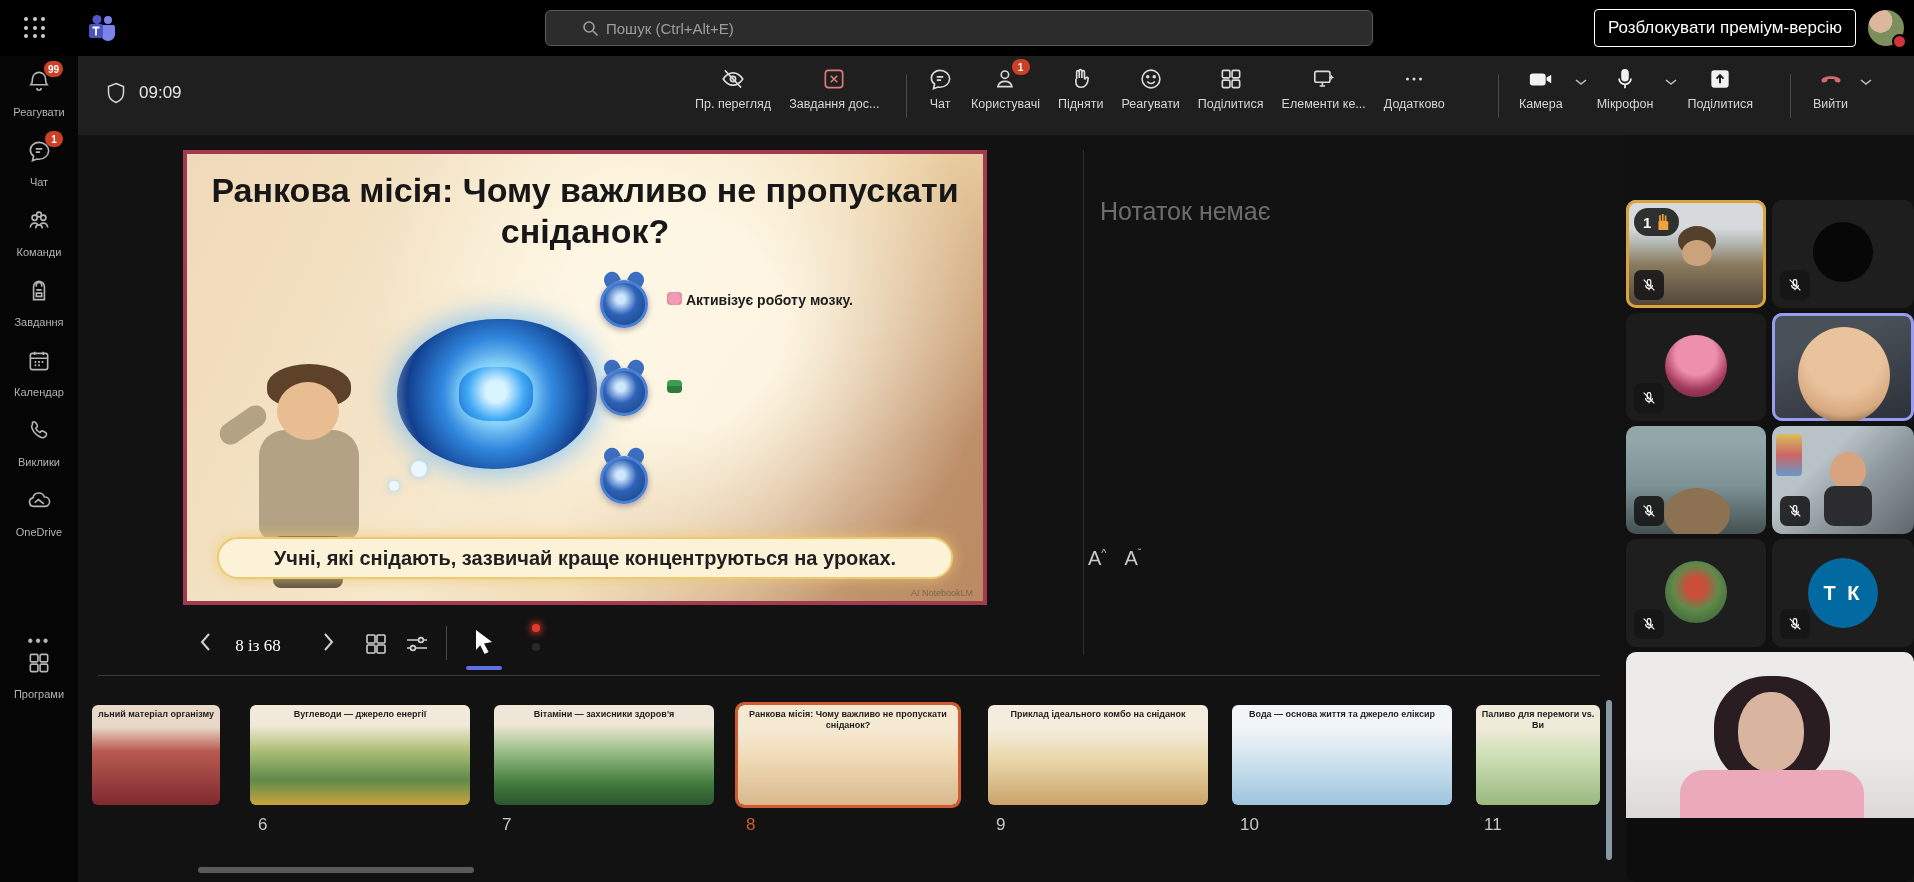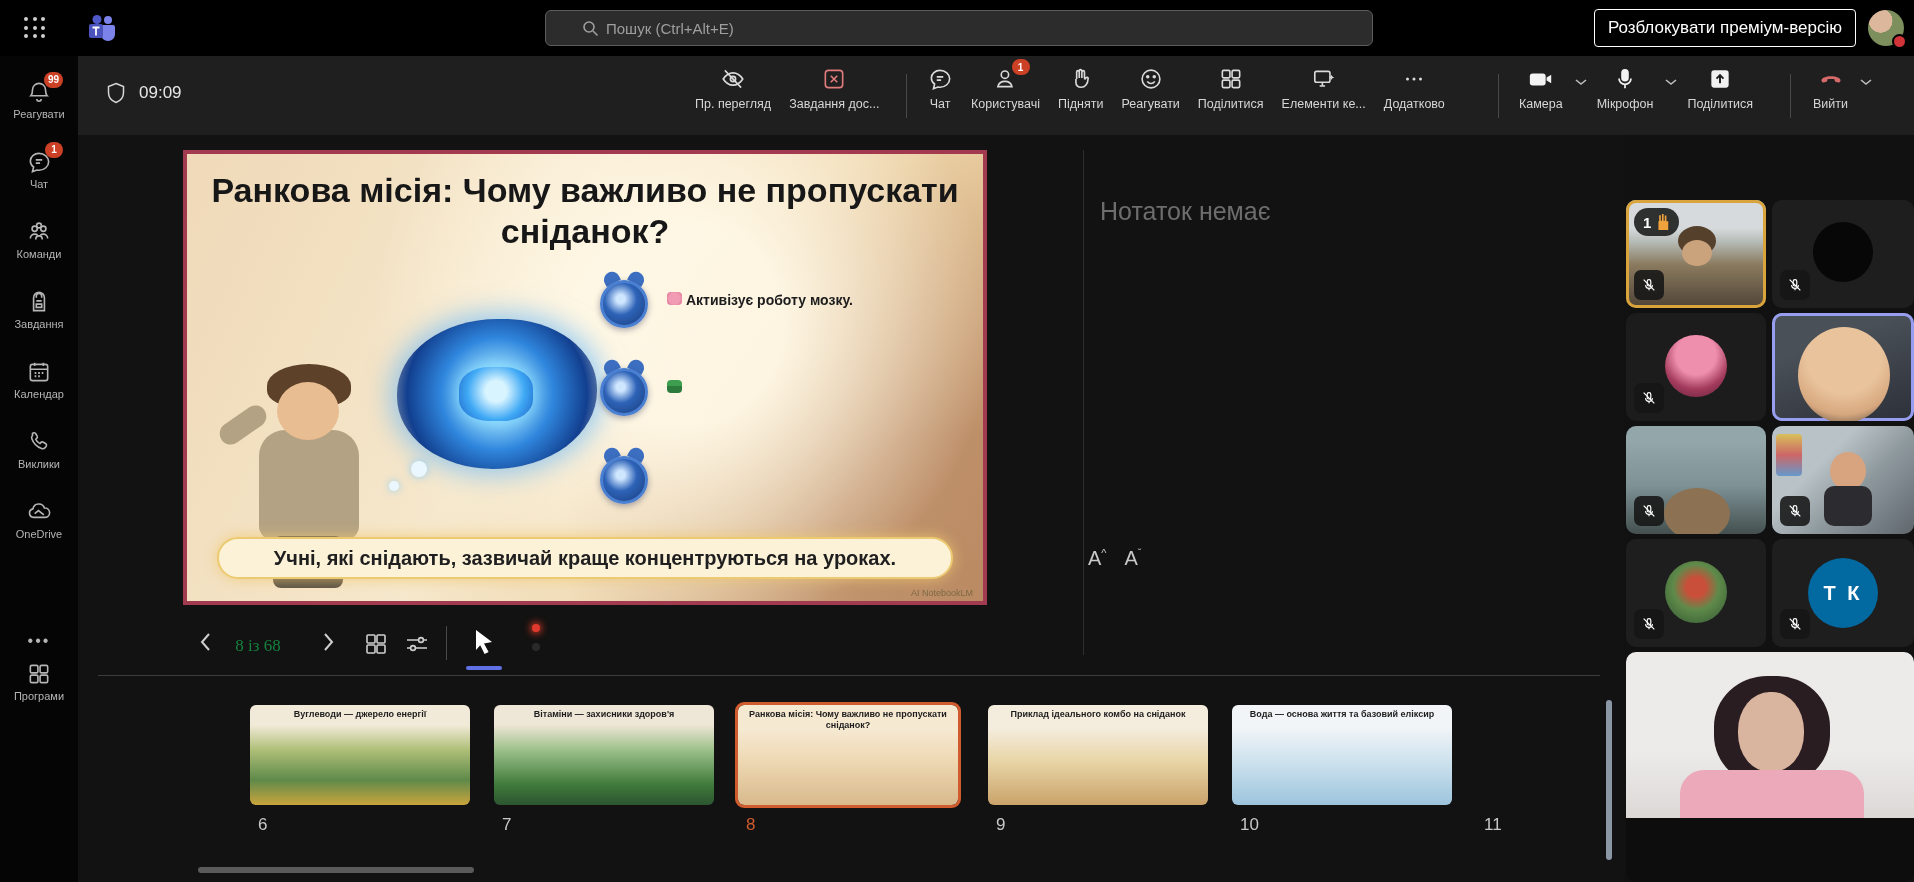--- a/index.html
+++ b/index.html
@@ -22,21 +22,21 @@
     background:transparent; border:1.5px solid #fff; border-radius:4px;
     color:#fff; font-size:17px; display:flex; align-items:center; white-space:nowrap; cursor:pointer; }
   .avatar { position:absolute; right:10px; top:10px; width:36px; height:36px; border-radius:50%;
     background:radial-gradient(circle at 35% 30%,#dcb79c 0 34%,#7d8f5d 35% 70%,#54663d 100%); }
   .avatar .dot { position:absolute; right:-3px; bottom:-3px; width:15px; height:15px;
     border-radius:50%; background:#d13438; border:2px solid #000; }
 
   
   .sidebar { position:absolute; left:0; top:56px; width:78px; height:826px; background:#050505; z-index:20; }
   .side-item { position:absolute; left:0; width:78px; height:62px; display:flex; flex-direction:column;
-    align-items:center; justify-content:center; gap:3px; color:#b5b5b5; cursor:pointer; }
+    align-items:center; justify-content:flex-start; gap:12px; color:#b5b5b5; cursor:pointer; }
   .side-item .lbl { font-size:11px; color:#b5b5b5; }
   .side-item .ic { position:relative; width:26px; height:26px; }
   .badge { position:absolute; top:-7px; right:-11px; min-width:18px; height:16px; padding:0 4px;
     border-radius:9px; background:#cc4125; color:#fff; font-size:10px; font-weight:bold;
     display:flex; align-items:center; justify-content:center; }
   .side-dots { position:absolute; left:0; top:576px; width:78px; text-align:center;
     color:#b5b5b5; font-size:16px; letter-spacing:2px; cursor:pointer; }
 
   
   .mtoolbar { position:absolute; left:78px; top:56px; width:1836px; height:79px; background:#1f1f1f; z-index:10; }
@@ -103,21 +103,21 @@
     background:#fcf2d8; border:2px solid #ecca72; border-radius:21px;
     box-shadow:0 0 14px rgba(240,200,110,.8);
     display:flex; align-items:center; justify-content:center;
     font-size:20px; font-weight:700; color:#1f1f1f; }
   .watermark { position:absolute; right:10px; bottom:3px; font-size:9px; color:#7c6a45; }
 
   
   .scontrols { position:absolute; left:0; top:483px; width:1000px; height:60px; color:#cfcfcf; }
   .sc { position:absolute; top:12px; cursor:pointer; }
   .counter { position:absolute; left:135px; top:18px; width:90px; text-align:center;
-    font-size:17px; color:#15803d; font-family:"Liberation Serif","DejaVu Serif",serif; }
+    font-size:17px; color:#ffffff; font-family:"Liberation Serif","DejaVu Serif",serif; }
   .tool-underline { position:absolute; left:388px; top:48px; width:36px; height:4px;
     border-radius:2px; background:#5f71e4; }
   .laser { width:20px; height:26px; background:#3f3f3f; border-radius:5px; position:relative; }
   .laser:before { content:""; position:absolute; left:6px; top:-8px; width:8px; height:8px;
     border-radius:50%; background:#e03a2f; box-shadow:0 0 7px 2px rgba(230,60,40,.8); }
   .laser:after { content:""; position:absolute; left:6px; top:11px; width:8px; height:8px;
     border-radius:50%; background:#2a2a2a; }
   .pen { width:22px; height:28px; background:linear-gradient(180deg,#b92f2f 0 36%,#d64040 36% 62%,#c33 62%);
     clip-path:polygon(50% 0,100% 55%,88% 100%,12% 100%,0 55%); }
   .hl { width:24px; height:28px; background:linear-gradient(180deg,#f4e433 0 40%,#7c7c74 40%);
@@ -534,34 +534,40 @@
     <span class="notes-divider"></span>
     <div class="notes-empty">Нотаток немає</div>
     <div class="font-btns">
       <span><span>A</span><sup>^</sup></span>
       <span><span>A</span><sup>ˇ</sup></span>
     </div>
 
     <span class="strip-sep"></span>
 
     <div class="filmstrip">
+      <div class="thumb" style="left:14px;width:128px;background:linear-gradient(180deg,#e8d8c8 0 22%,#b95a50 46%,#7e2a30 100%)">
+        <span class="ttitle">льний матеріал організму</span>
+      </div>
       <div class="thumb" style="left:172px;background:linear-gradient(180deg,#f2ead8 0 20%,#aebf77 45%,#5f8a4a 75%,#caa43c 100%)">
         <span class="ttitle">Вуглеводи — джерело енергії</span>
       </div>
       <div class="thumb" style="left:416px;background:linear-gradient(180deg,#eee6d6 0 20%,#9cc08a 45%,#3f7a3a 80%,#2c5530 100%)">
         <span class="ttitle">Вітаміни — захисники здоров'я</span>
       </div>
       <div class="thumb selected" style="left:660px;background:linear-gradient(180deg,#f6e9d2 0 24%,#eed9b4 55%,#d9b98c 100%)">
         <span class="ttitle">Ранкова місія: Чому важливо не пропускати сніданок?</span>
       </div>
       <div class="thumb" style="left:910px;background:linear-gradient(180deg,#f4ecdc 0 24%,#e9d6a8 55%,#caa36a 100%)">
         <span class="ttitle">Приклад ідеального комбо на сніданок</span>
       </div>
       <div class="thumb" style="left:1154px;background:linear-gradient(180deg,#f2f5f7 0 22%,#cfe3ee 55%,#9dc4dd 100%)">
-        <span class="ttitle">Вода — основа життя та базовий еліксир</span>
+        <span class="ttitle">Вода — основа життя та джерело еліксир</span>
+      </div>
+      <div class="thumb" style="left:1398px;width:124px;background:linear-gradient(180deg,#f0ead8 0 22%,#cfe0b8 50%,#9ab87e 100%)">
+        <span class="ttitle">Паливо для перемоги vs. Ви</span>
       </div>
       <span class="tnum" style="left:180px">6</span>
       <span class="tnum" style="left:424px">7</span>
       <span class="tnum sel" style="left:668px">8</span>
       <span class="tnum" style="left:918px">9</span>
       <span class="tnum" style="left:1162px">10</span>
       <span class="tnum" style="left:1406px">11</span>
       <span class="hscroll"></span>
     </div>
     <span class="vscroll"></span>

